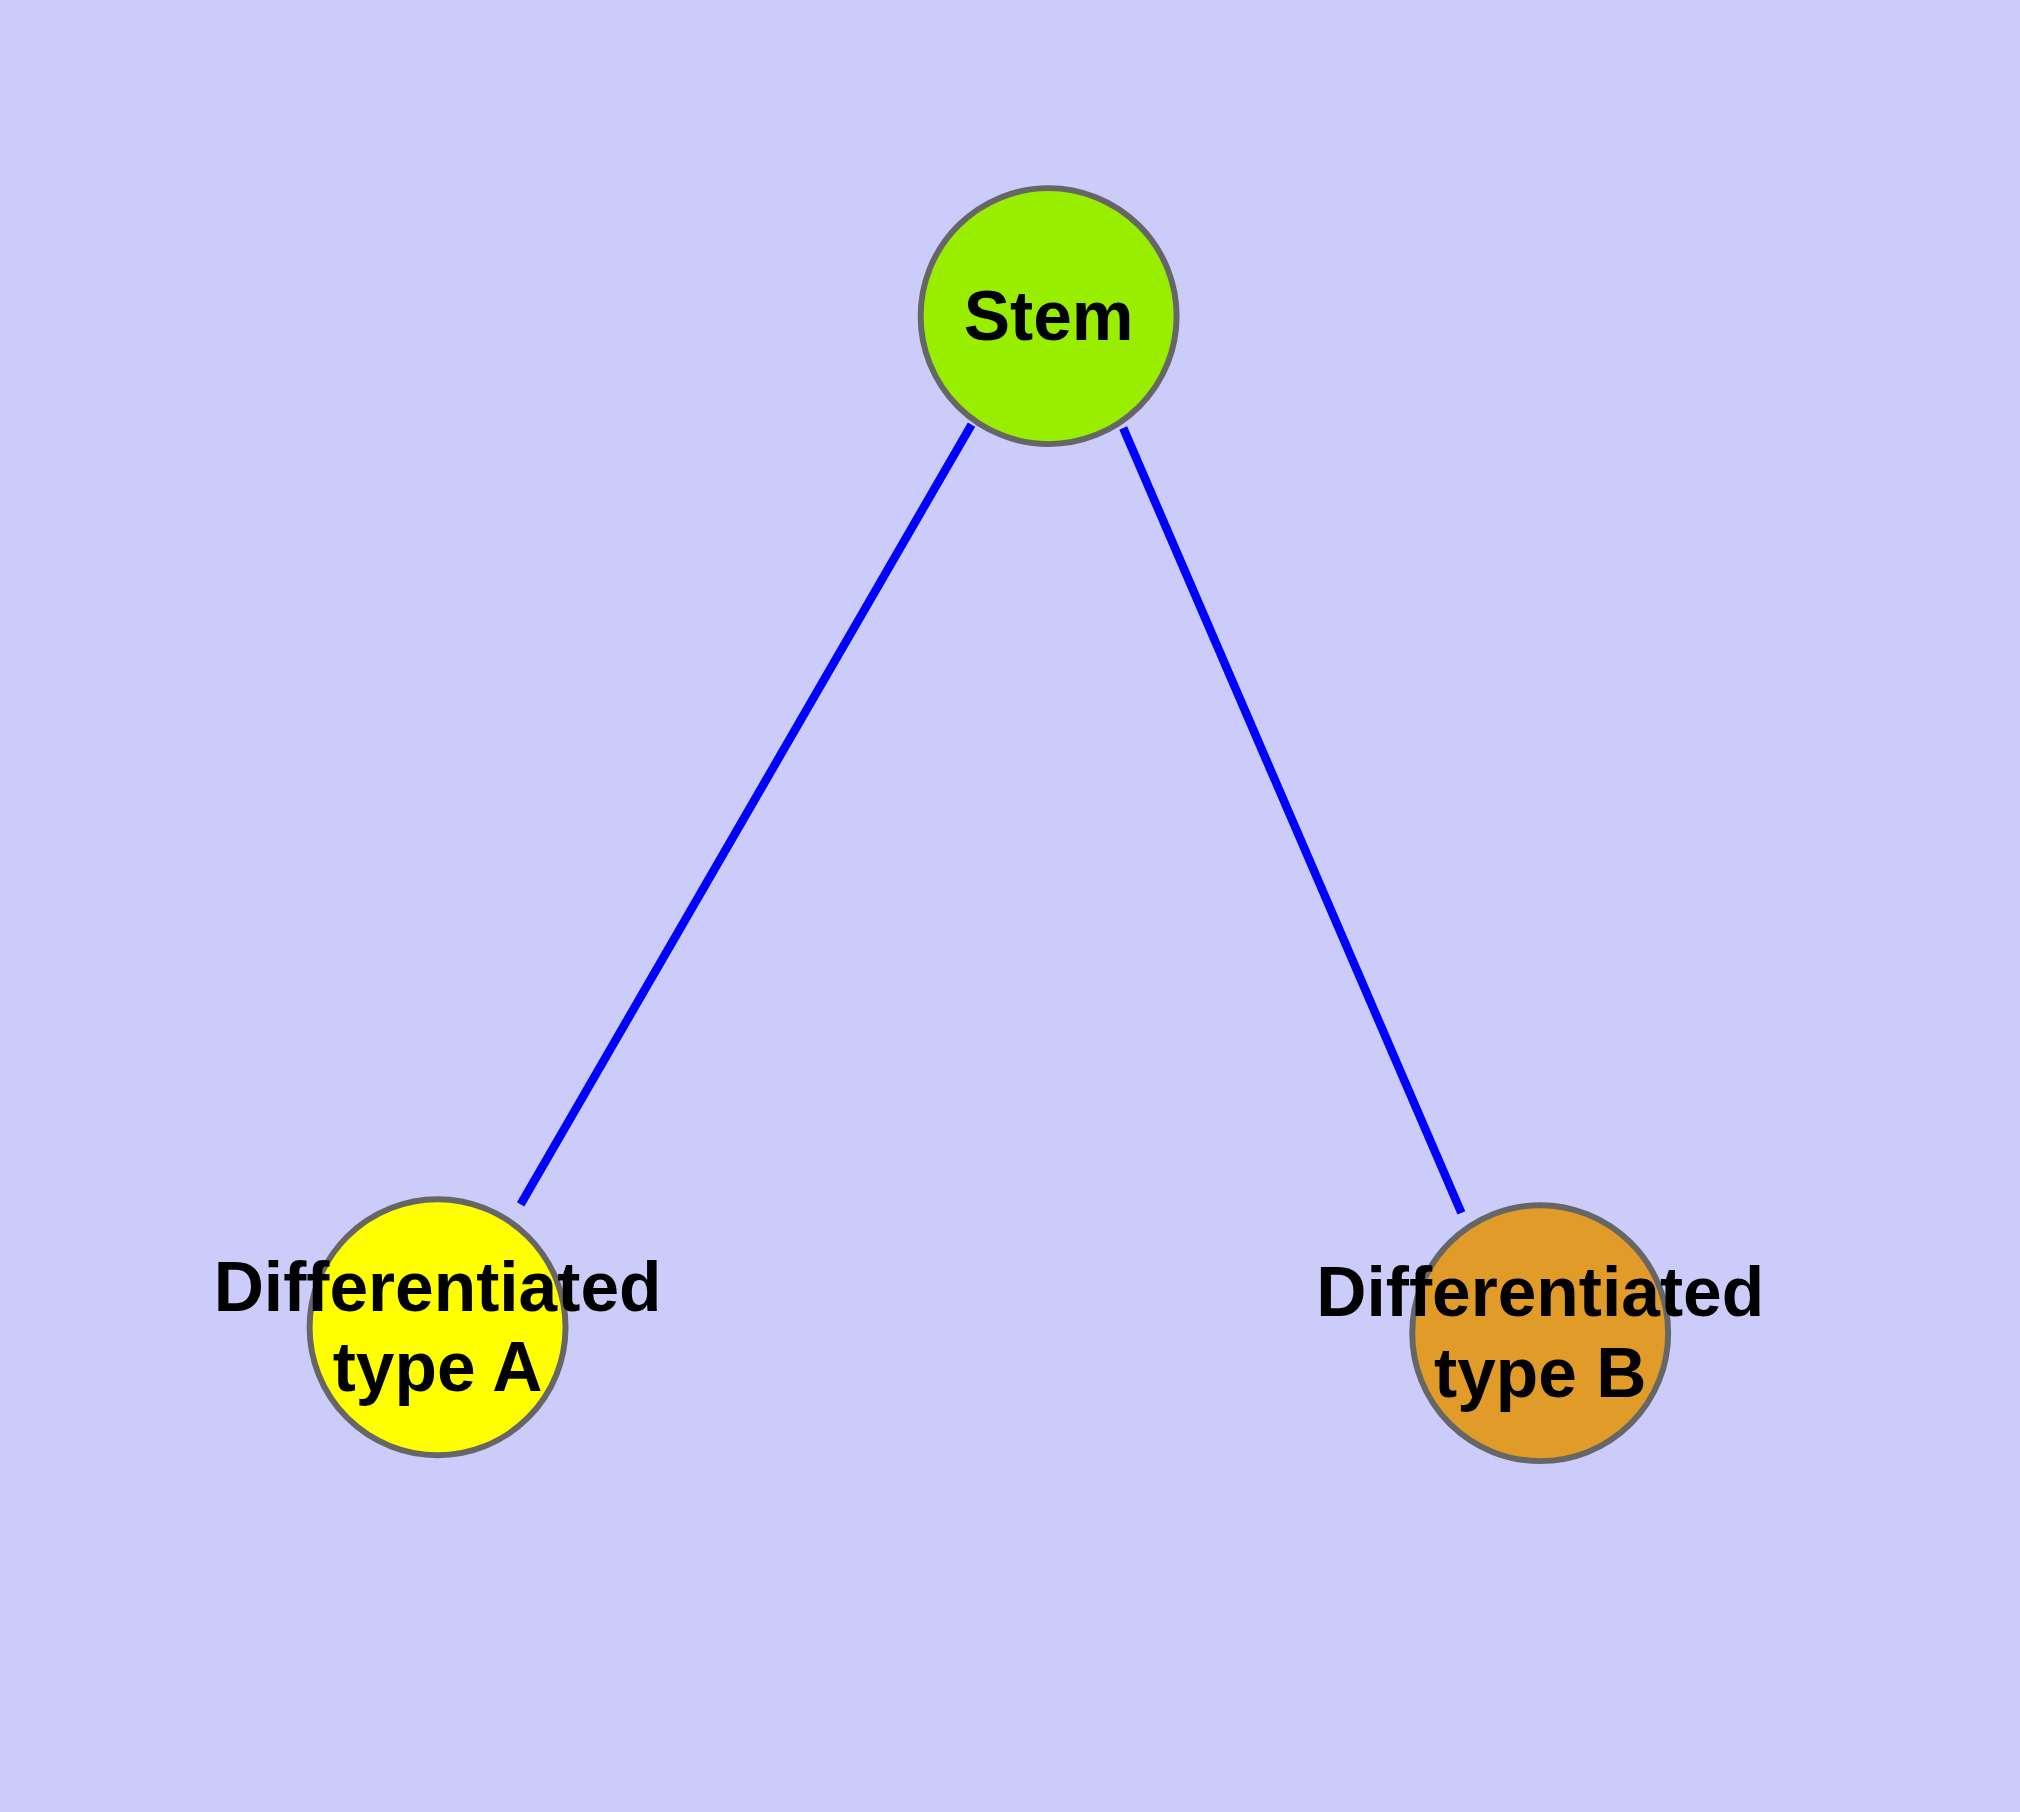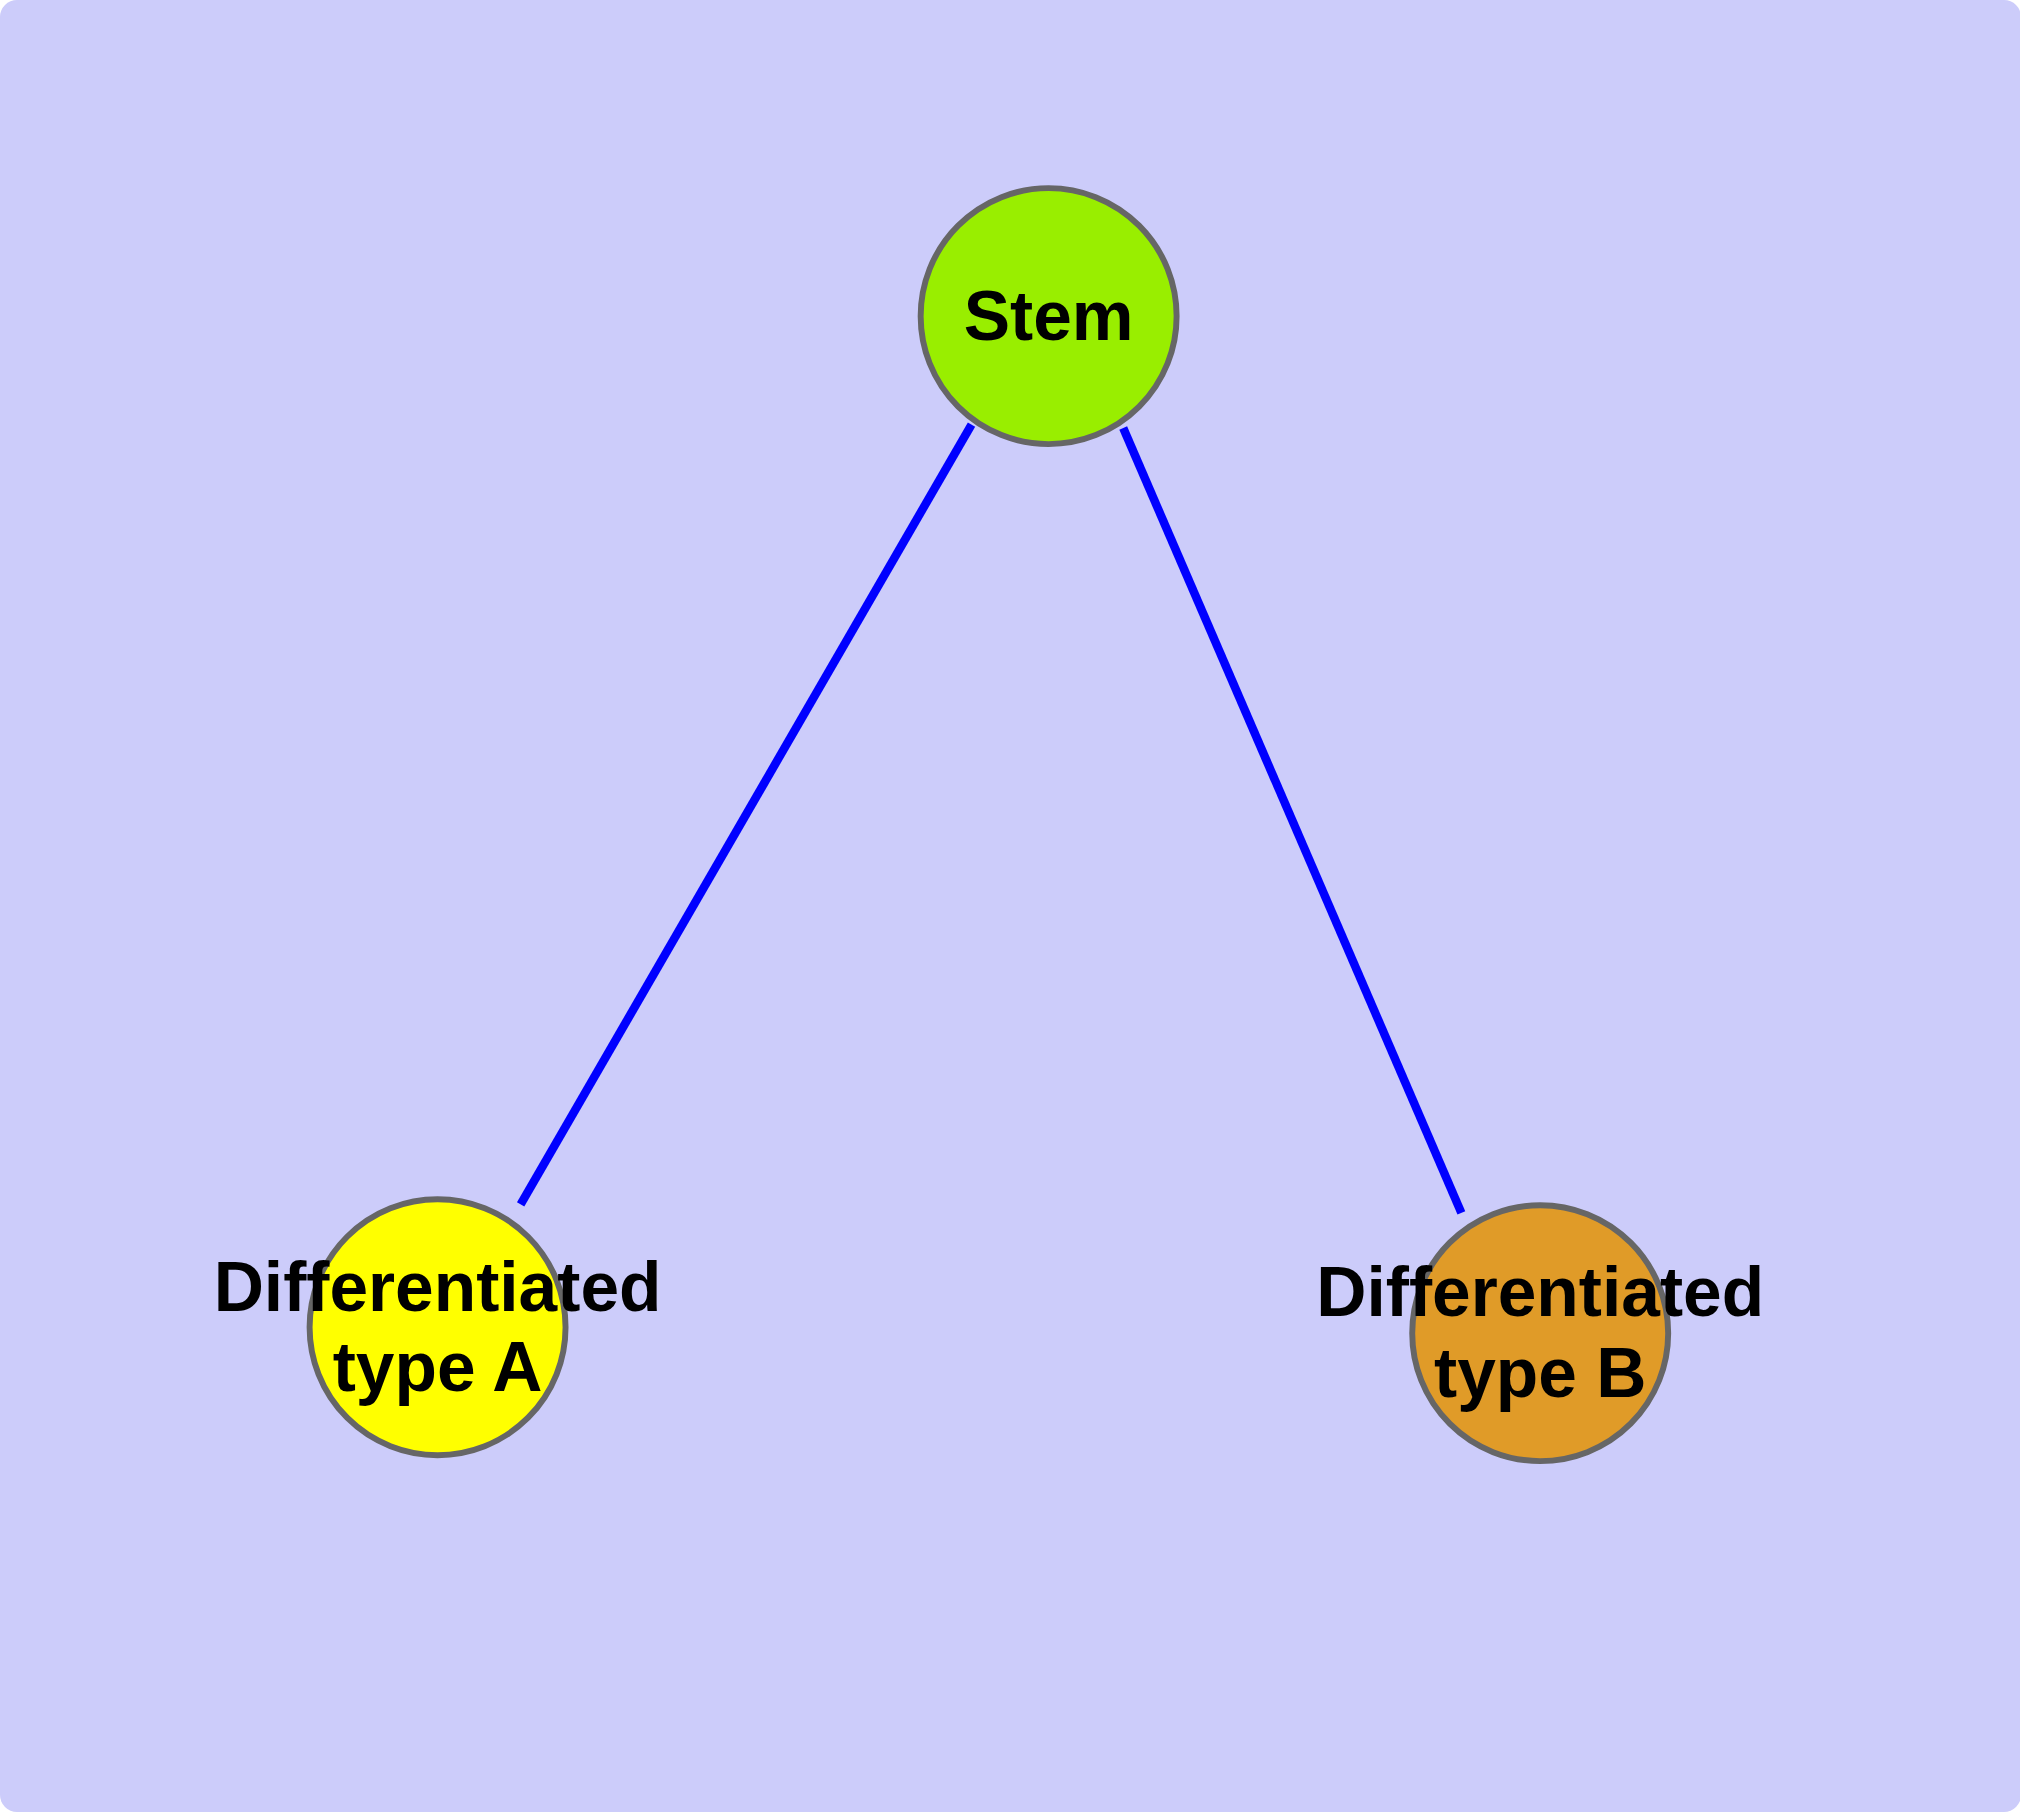--- a/index.html
+++ b/index.html
@@ -26,21 +26,21 @@
   .node-label {
     font-family: "Liberation Sans", sans-serif;
     font-weight: bold;
     fill: #000000;
     paint-order: normal;
   }
 </style>
 </head>
 <body>
 
-<div id="canvas" style="background: rgb(204, 204, 250); border-radius: 17px;">
+<div id="canvas" style="background: rgb(204, 204, 250);">
   <svg id="graph-svg" viewBox="0 0 2384 2138">
 
     <g>
       <line id="edge-0" stroke-linecap="butt" x1="1146" y1="501" x2="614" y2="1421" stroke="#0000ff" stroke-width="10"></line>
       <line id="edge-1" stroke-linecap="butt" x1="1325" y1="505" x2="1724" y2="1431" stroke="#0000ff" stroke-width="10"></line>
     </g>
 
     <g>
       <circle id="node-circle-0" stroke-width="7" cx="1237" cy="373" r="151" fill="#99ee00" stroke="#666666"></circle>
       <circle id="node-circle-1" stroke-width="7" cx="516" cy="1566" r="151" fill="#ffff00" stroke="#666666"></circle>

